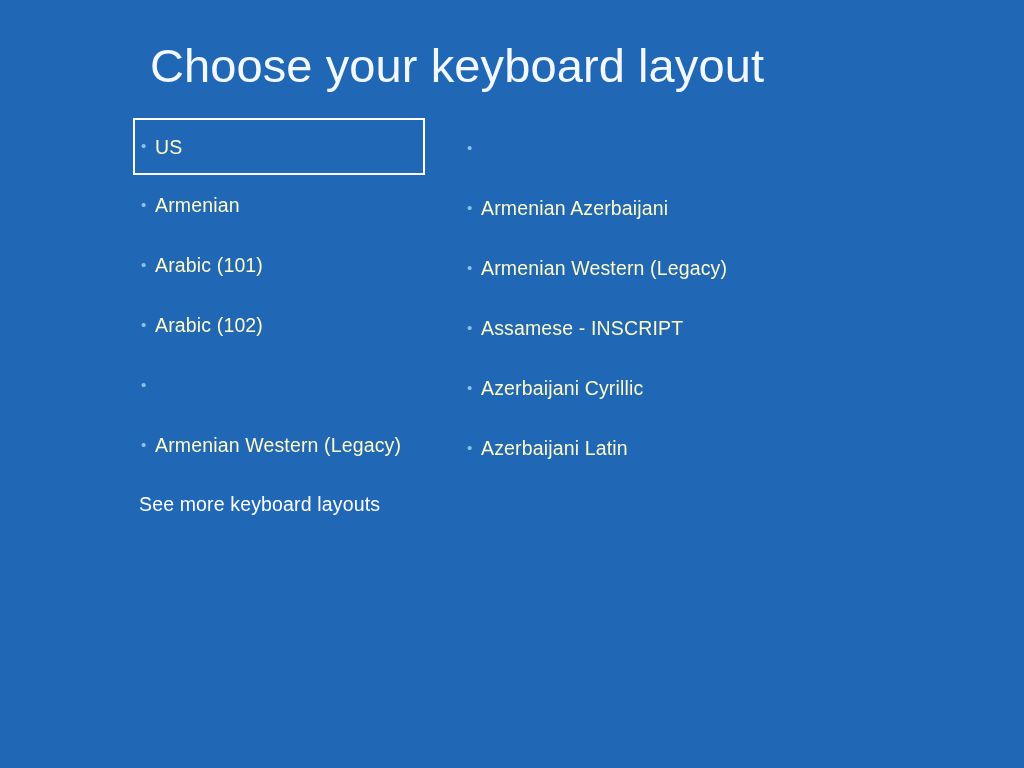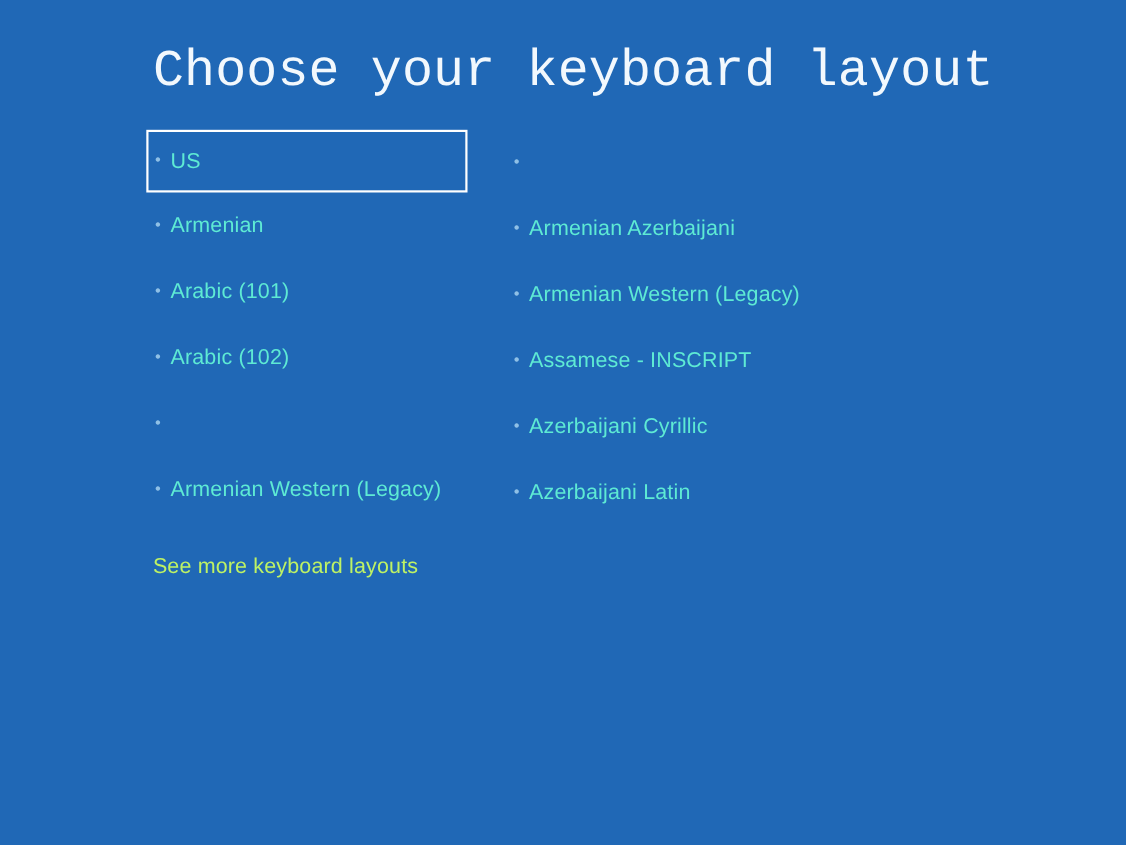--- a/index.html
+++ b/index.html
@@ -18,29 +18,28 @@
   #screen {
     position: relative;
     width: 1024px;
     height: 768px;
     background: #2068b6;
   }
 
   
   #page-title {
     position: absolute;
-    left: 139px;
+    left: 150px;
     top: 38px;
     font-size: 47px;
     font-weight: 300;
     letter-spacing: 0.1px;
     color: #f2f8fd;
     line-height: 56px;
     white-space: nowrap;
-    font-family: Liberation Mono, monospace;
   }
 
   
   #layout-columns {
     position: absolute;
     left: 0;
     top: 118px;
     width: 1024px;
   }
   .layout-column {
@@ -67,47 +66,46 @@
     line-height: 1;
     color: #8fc0e6;
     text-align: left;
     position: relative;
     top: -1px;
   }
   .layout-item .label {
     flex: 0 1 auto;
     font-size: 19.5px;
     font-weight: 300;
-    color: #5eead4;
+    color: #fef9c3;
     letter-spacing: 0.15px;
     white-space: nowrap;
     line-height: 24px;
   }
 
   
   .layout-item.focused {
     border: 2px solid #ffffff;
     width: 292px;
     height: 57px;
     padding-left: 6px;
   }
 
   
   #see-more-link {
     position: absolute;
     left: 139px;
     top: 491px;
     font-size: 19.5px;
     font-weight: 300;
-    color: #bef264;
+    color: #ffffff;
     letter-spacing: 0.15px;
     white-space: nowrap;
     line-height: 26px;
     cursor: pointer;
-    margin-top: 11px;
   }
 </style>
 </head>
 <body>
 
 <div id="screen">
 
   <div id="page-title">Choose your keyboard layout</div>
 
   <div id="layout-columns">

